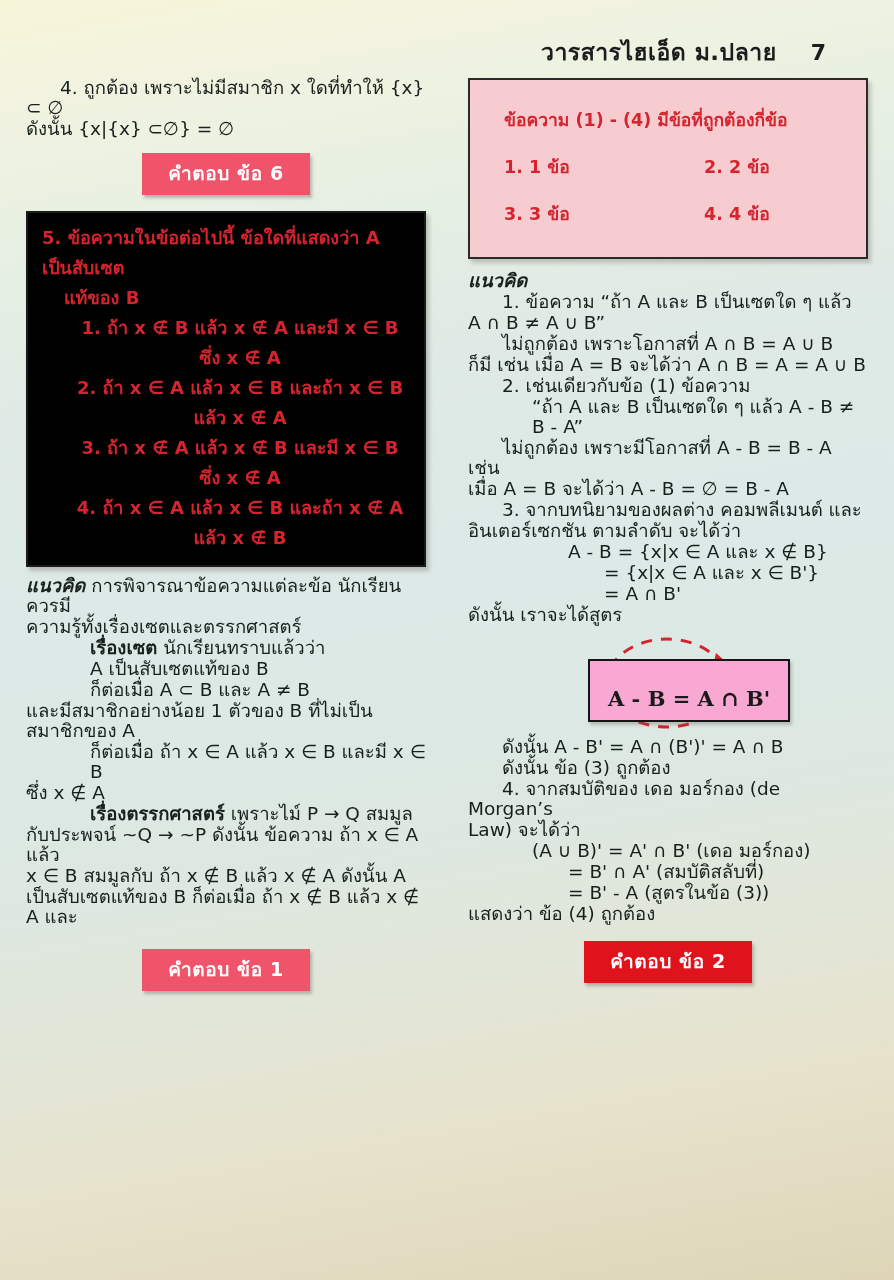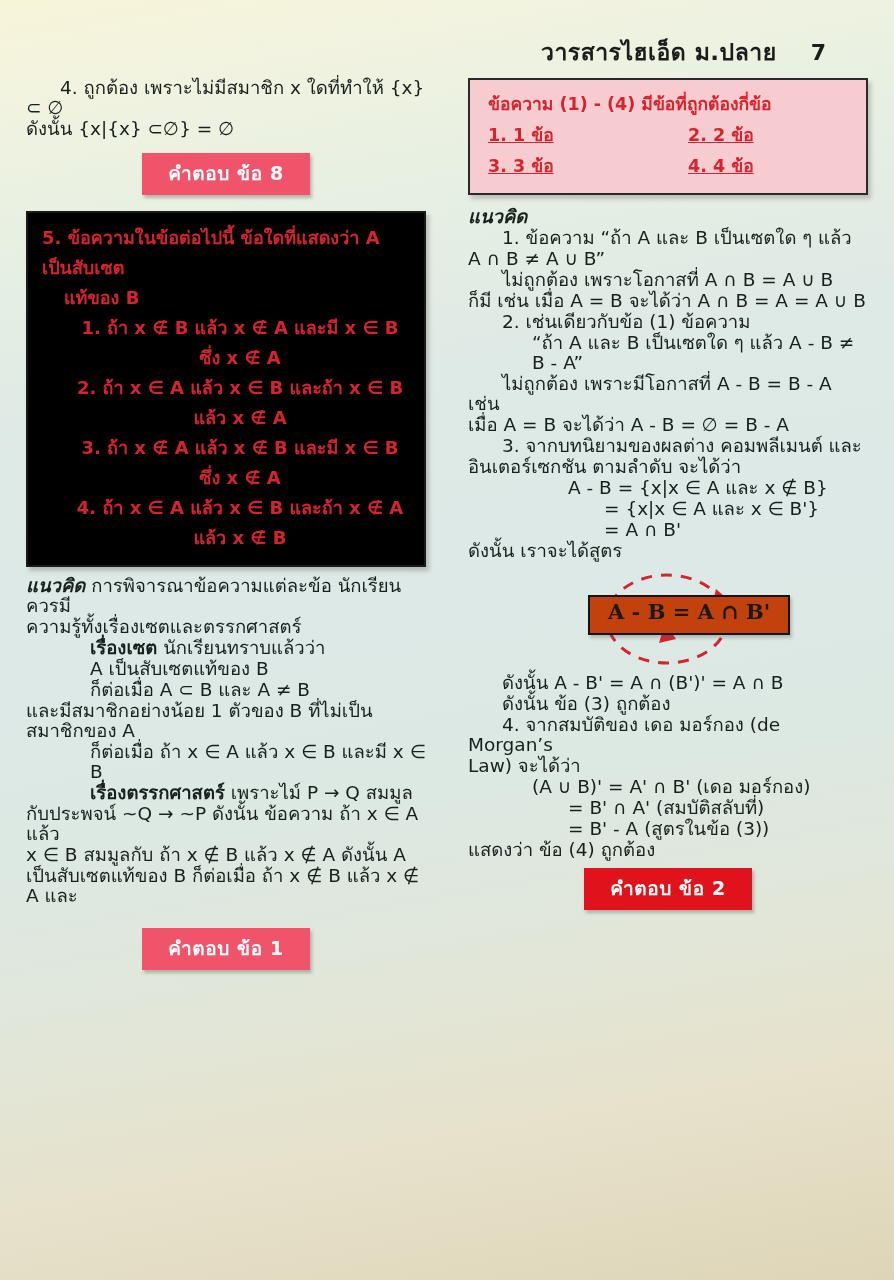--- a/index.html
+++ b/index.html
@@ -84,34 +84,34 @@
   .qbox p.opt { padding-left:26px; font-weight:bold;text-align:center; }
 
   
   .qbox-light {
     border:2px solid #2a2a2a;
     background:#f6ccd0;
     padding:9px 14px 11px 18px;
     box-sizing:border-box;
     box-shadow:3px 4px 4px rgba(90,80,70,.28);
   }
-  .qbox-light p { margin:0; color:#d4242e; font-size:17.5px; line-height:31px; font-weight:bold; }
+  .qbox-light p { margin:16px; color:#d4242e; font-size:17.5px; line-height:31px; font-weight:bold; }
   .optgrid { display:flex; }
-  .optgrid > span { display:inline-block;text-decoration:underline; }
+  .optgrid > span { display:inline-block; }
   .optgrid > span:first-child { width:200px; }
 
   
   .formula-zone {
     position:relative; height:96px; margin:10px 0 6px;
   }
   .formula-box {
     position:absolute; left:120px; top:24px;
     border:2.5px solid #141414;
-    background:#c2410c;
-    padding:2px 18px 9px;
+    background:#f9a8d4;
+    padding:25px 18px 9px;
     font-size:21px; font-weight:bold; color:#1a1a1a;
     font-family:"DejaVu Serif", serif;
     box-shadow:2px 3px 3px rgba(90,80,70,.3);
   }
   .ellipse-svg { position:absolute; left:96px; top:0; }
 </style>
 </head>
 <body>
 
 <div class="page">
@@ -119,40 +119,41 @@
   <div class="header">
     <span class="header-title">วารสารไฮเอ็ด ม.ปลาย</span><span class="header-page">7</span>
   </div>
 
   <div class="col col-left">
 
     <p class="txt indent1">4.  ถูกต้อง เพราะไม่มีสมาชิก x ใดที่ทำให้ {x} ⊂ ∅</p>
     <p class="txt">ดังนั้น {x|{x} ⊂∅} = ∅</p>
 
     <div class="answer-wrap">
-      <span class="answer light">คำตอบ ข้อ 8</span>
+      <span class="answer light">คำตอบ ข้อ 6</span>
     </div>
 
     <div class="qbox">
       <p>5. ข้อความในข้อต่อไปนี้ ข้อใดที่แสดงว่า A เป็นสับเซต</p>
       <p style="padding-left:22px">แท้ของ B</p>
       <p class="opt">1.  ถ้า x ∉ B แล้ว x ∉ A และมี x ∈ B ซึ่ง x ∉ A</p>
       <p class="opt">2.  ถ้า x ∈ A แล้ว x ∈ B และถ้า x ∈ B แล้ว x ∉ A</p>
       <p class="opt">3.  ถ้า x ∉ A แล้ว x ∉ B และมี x ∈ B ซึ่ง x ∉ A</p>
       <p class="opt">4.  ถ้า x ∈ A แล้ว x ∈ B และถ้า x ∉ A แล้ว x ∉ B</p>
     </div>
 
     <p class="txt" style="margin-top:9px"><span class="ital-bold">แนวคิด</span> <span>การพิจารณาข้อความแต่ละข้อ  นักเรียนควรมี</span></p>
     <p class="txt">ความรู้ทั้งเรื่องเซตและตรรกศาสตร์</p>
 
     <p class="txt indent2"><span class="bold">เรื่องเซต</span><span> นักเรียนทราบแล้วว่า</span></p>
     <p class="txt indent2">A เป็นสับเซตแท้ของ B</p>
     <p class="txt indent2">ก็ต่อเมื่อ A ⊂ B และ A ≠ B</p>
     <p class="txt">และมีสมาชิกอย่างน้อย 1 ตัวของ B ที่ไม่เป็นสมาชิกของ A</p>
     <p class="txt indent2">ก็ต่อเมื่อ ถ้า x ∈ A แล้ว x ∈ B และมี x ∈ B</p>
+    <p class="txt">ซึ่ง x ∉ A</p>
 
     <p class="txt indent2"><span class="bold">เรื่องตรรกศาสตร์</span><span> เพราะไม์ P → Q สมมูล</span></p>
     <p class="txt">กับประพจน์ ~Q → ~P ดังนั้น ข้อความ ถ้า x ∈ A แล้ว</p>
     <p class="txt">x ∈ B สมมูลกับ ถ้า x ∉ B แล้ว x ∉ A ดังนั้น A</p>
     <p class="txt">เป็นสับเซตแท้ของ B ก็ต่อเมื่อ ถ้า x ∉ B แล้ว x ∉ A และ</p>
 
     <div class="answer-wrap" style="margin-top:22px">
       <span class="answer light">คำตอบ ข้อ 1</span>
     </div>
 
@@ -205,18 +206,18 @@
     <p class="txt indent1">ดังนั้น ข้อ (3) ถูกต้อง</p>
 
     <p class="txt indent1">4. จากสมบัติของ เดอ มอร์กอง (de Morgan’s</p>
     <p class="txt">Law) จะได้ว่า</p>
 
     <p class="txt indent2">(A ∪ B)' = A' ∩ B' (เดอ มอร์กอง)</p>
     <p class="txt indent3">= B' ∩ A' (สมบัติสลับที่)</p>
     <p class="txt indent3">= B' - A (สูตรในข้อ (3))</p>
     <p class="txt">แสดงว่า ข้อ (4) ถูกต้อง</p>
 
-    <div class="answer-wrap" style="margin-top:8px">
+    <div class="answer-wrap" style="margin-top:17px">
       <span class="answer dark">คำตอบ ข้อ 2</span>
     </div>
 
   </div>
 </div>
 
 </body></html>

